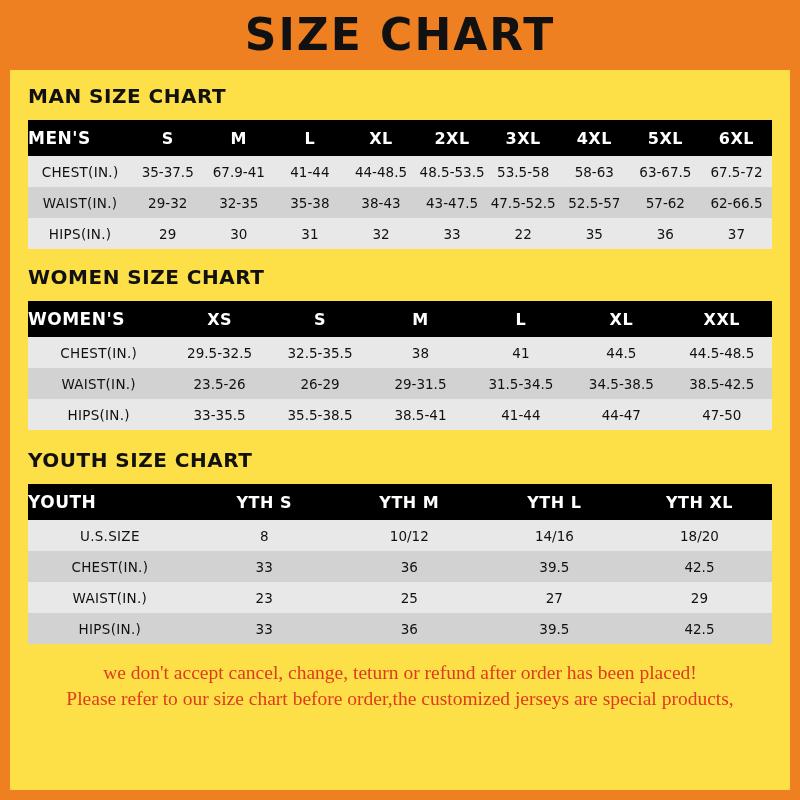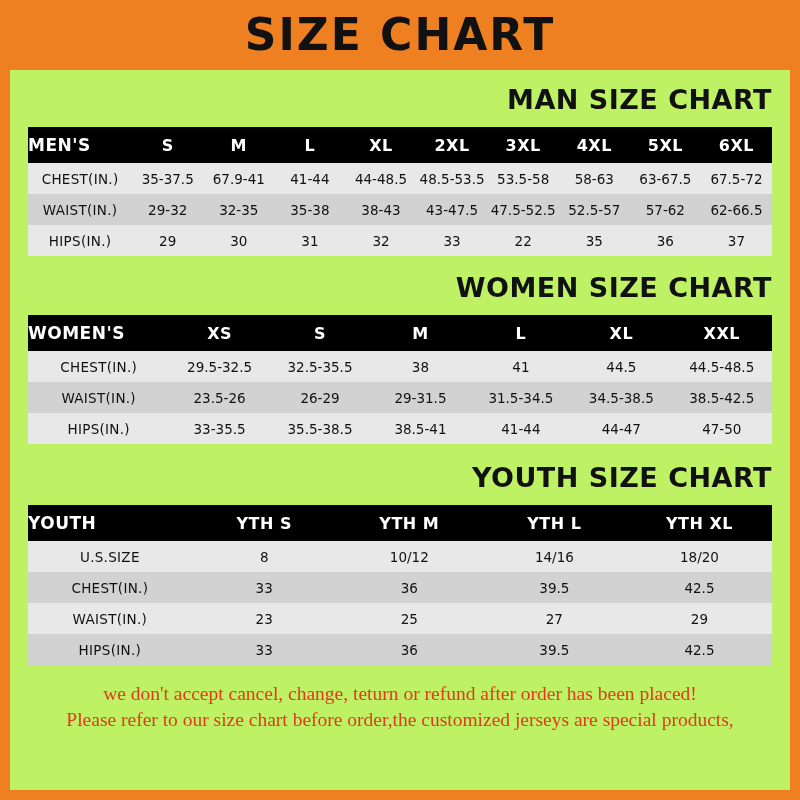--- a/index.html
+++ b/index.html
@@ -10,21 +10,21 @@
     width: 800px;
     height: 800px;
     background: #ffffff;
     font-family: "Liberation Sans", sans-serif;
     overflow: hidden;
   }
   .page {
     position: relative;
     width: 800px;
     height: 800px;
-    background: #bef264;
+    background: #fde047;
     box-sizing: border-box;
     border-left: 10px solid #ef8022;
     border-right: 10px solid #ef8022;
   }
   .header-band {
     background: #ef8022;
     height: 70px;
     display: flex;
     align-items: center;
     justify-content: center;
@@ -35,24 +35,24 @@
     font-weight: bold;
     font-size: 44px;
     letter-spacing: 2px;
     color: #111111;
     line-height: 1;
   }
   .section {
     padding: 0 18px;
   }
   .section-title {
-    text-align: right;
+    text-align: left;
     font-family: "DejaVu Sans", sans-serif;
     font-weight: bold;
-    font-size: 27px;
+    font-size: 20px;
     color: #111111;
     letter-spacing: 0.5px;
   }
   .man-title { margin: 14px 0 12px; }
   .women-title { margin: 16px 0 12px; }
   .youth-title { margin: 18px 0 12px; }
 
   table {
     border-collapse: collapse;
     width: 100%;

